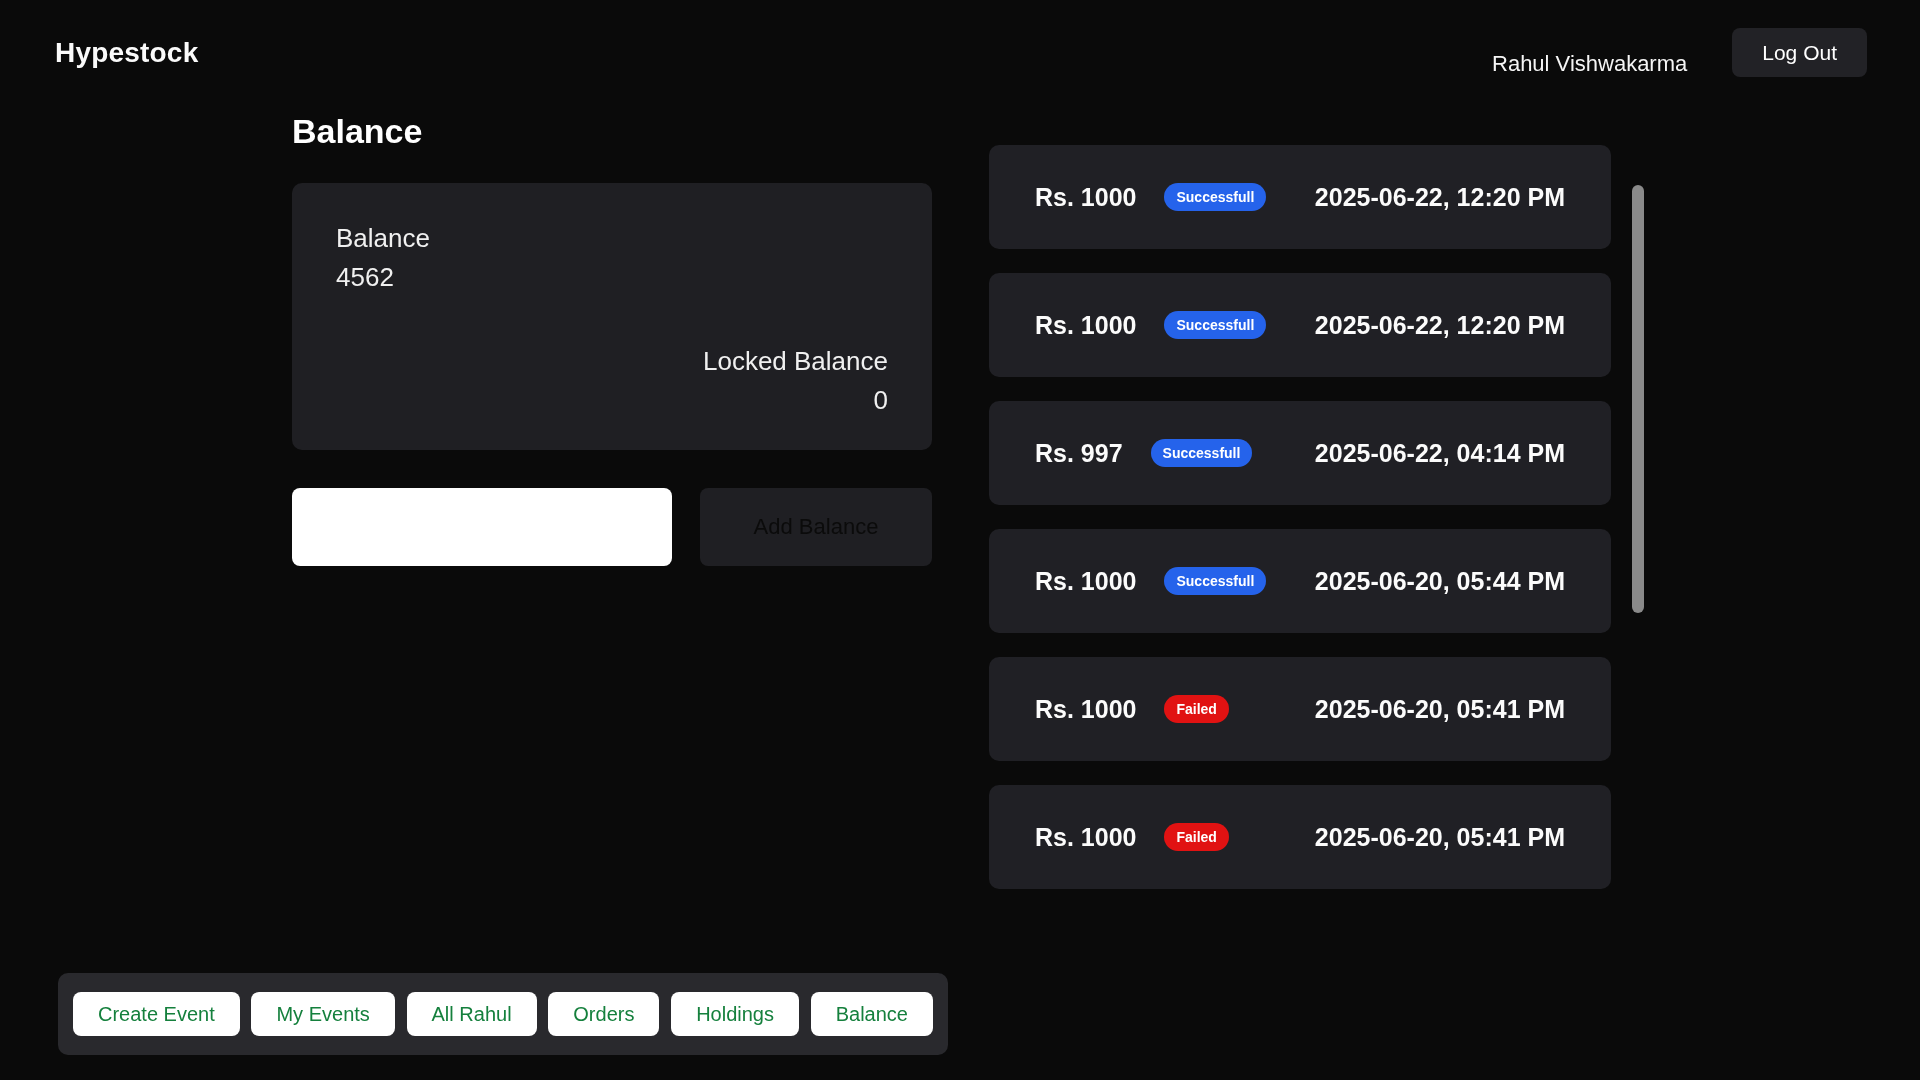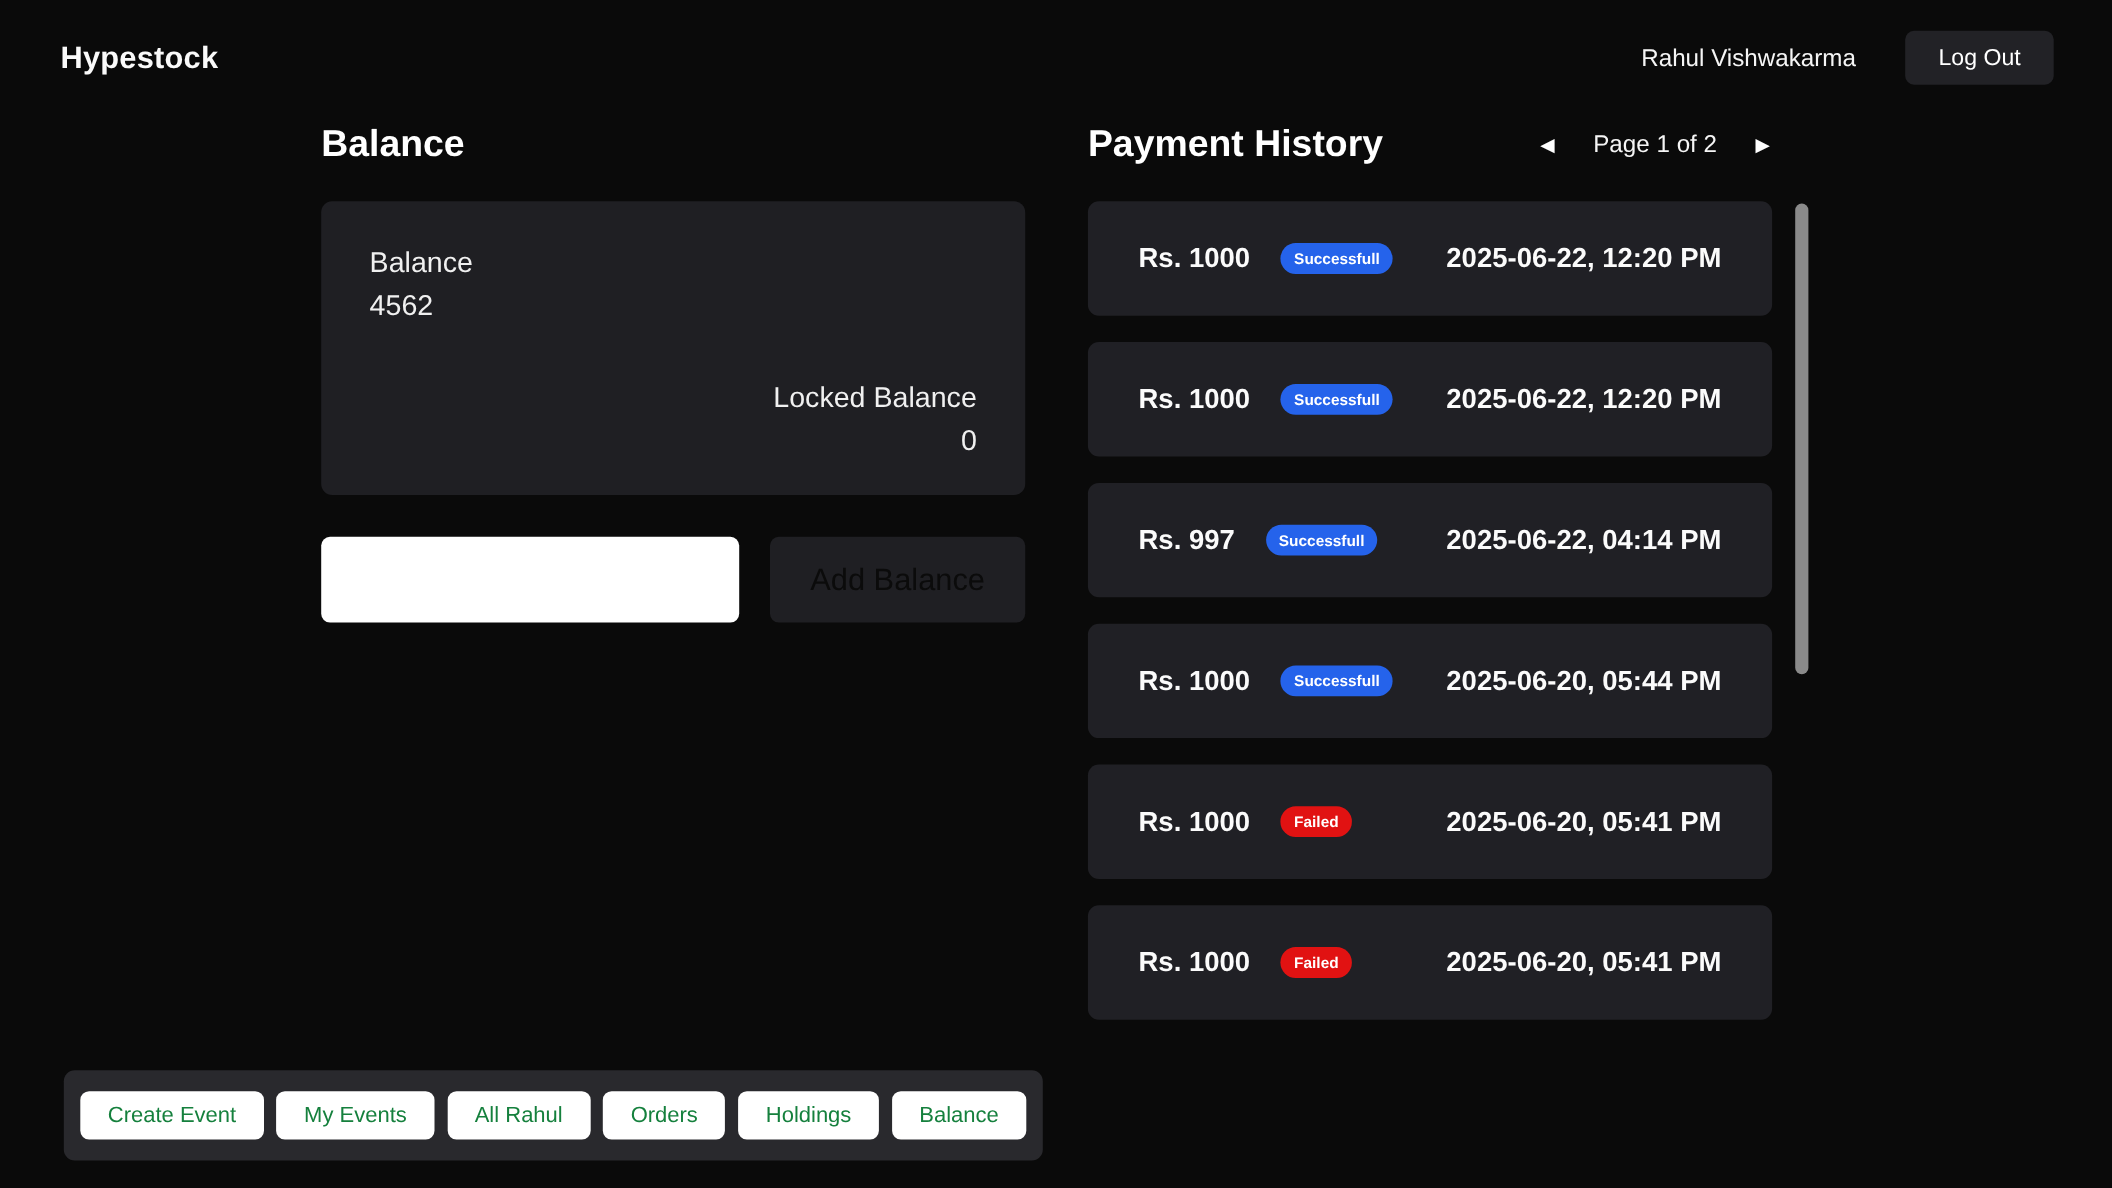--- a/index.html
+++ b/index.html
@@ -12,21 +12,21 @@
     overflow:hidden;
   }
 
   
   .top-bar {
     position:absolute; top:0; left:0; width:1920px; height:105px;
     display:flex; align-items:center; justify-content:space-between;
     padding:0 53px 0 55px;
   }
   .logo { font-size:28px; font-weight:700; letter-spacing:.2px; }
-  .header-right { display:flex; align-items:center; gap:45px; }
+  .header-right { display:flex; align-items:flex-end; gap:45px; }
   .user-name { font-size:22px; color:#f5f5f5; }
   .logout-btn {
     height:49px; padding:0 30px; background:#222226; color:#fff;
     border:none; border-radius:8px; font-size:21px; cursor:pointer;
     font-family:inherit;
   }
 
   
   .balance-col { position:absolute; left:292px; top:112px; width:640px; }
   .section-heading { font-size:34px; line-height:38px; font-weight:700; color:#fff; }
@@ -40,21 +40,21 @@
   .bc-top { line-height:39px; text-align:left; }
   .bc-bottom { line-height:39px; text-align:right; }
   .add-row { margin-top:38px; display:flex; gap:28px; height:78px; }
   .amount-input {
     width:380px; height:78px; background:#ffffff; border:none;
     border-radius:8px; font-size:24px; padding:0 18px; color:#111;
     font-family:inherit; outline:none;
   }
   .add-btn {
     flex:1; height:78px; background:#1f1f23; color:#0b0b0b;
-    border:none; border-radius:8px; font-size:28px; cursor:pointer;
+    border:none; border-radius:8px; font-size:22px; cursor:pointer;
     font-family:inherit;
   }
 
   
   .payments-col { position:absolute; left:989px; top:112px; width:622px; }
   .ph-header { display:flex; align-items:center; }
   .pagination { margin-left:auto; display:flex; align-items:center; gap:33px; }
   .page-arrow {
     background:none; border:none; color:#fff; font-size:17px;
     cursor:pointer; line-height:1; padding:2px; font-family:inherit;
@@ -116,28 +116,20 @@
       <div>0</div>
     </div>
   </div>
   <div class="add-row">
     <input class="amount-input" type="text" value="" style="">
     <button class="add-btn">Add Balance</button>
   </div>
 </section>
 
 <section class="payments-col">
-  <div class="ph-header">
-    <h2 class="section-heading">Payment History</h2>
-    <div class="pagination">
-      <button class="page-arrow">◀</button>
-      <span class="page-indicator">Page 1 of 2</span>
-      <button class="page-arrow">▶</button>
-    </div>
-  </div>
   <div class="payments-list">
   <div class="payment-row">
     <div class="pr-left">
       <span class="pr-amount">Rs. 1000</span>
       <span class="pr-badge badge-success">Successfull</span>
     </div>
     <span class="pr-date">2025-06-22, 12:20 PM</span>
   </div>
 
   <div class="payment-row">

